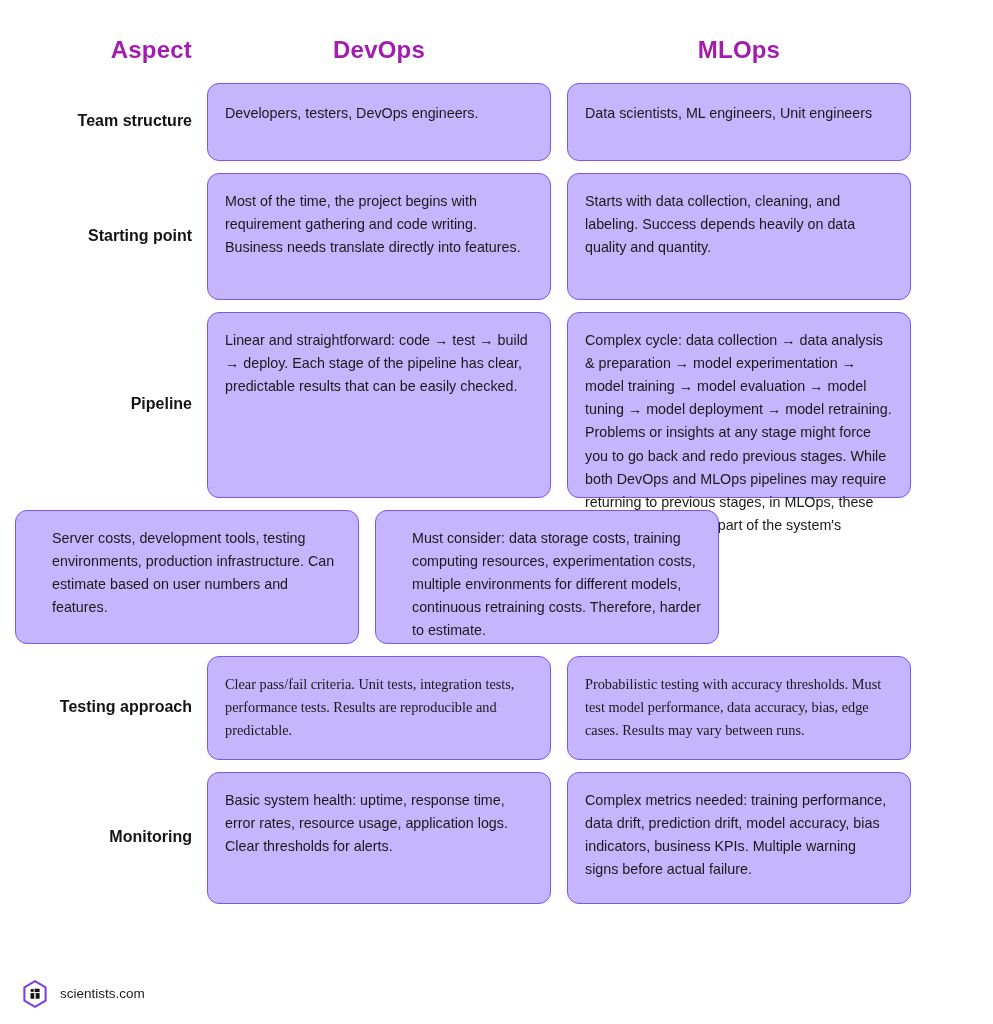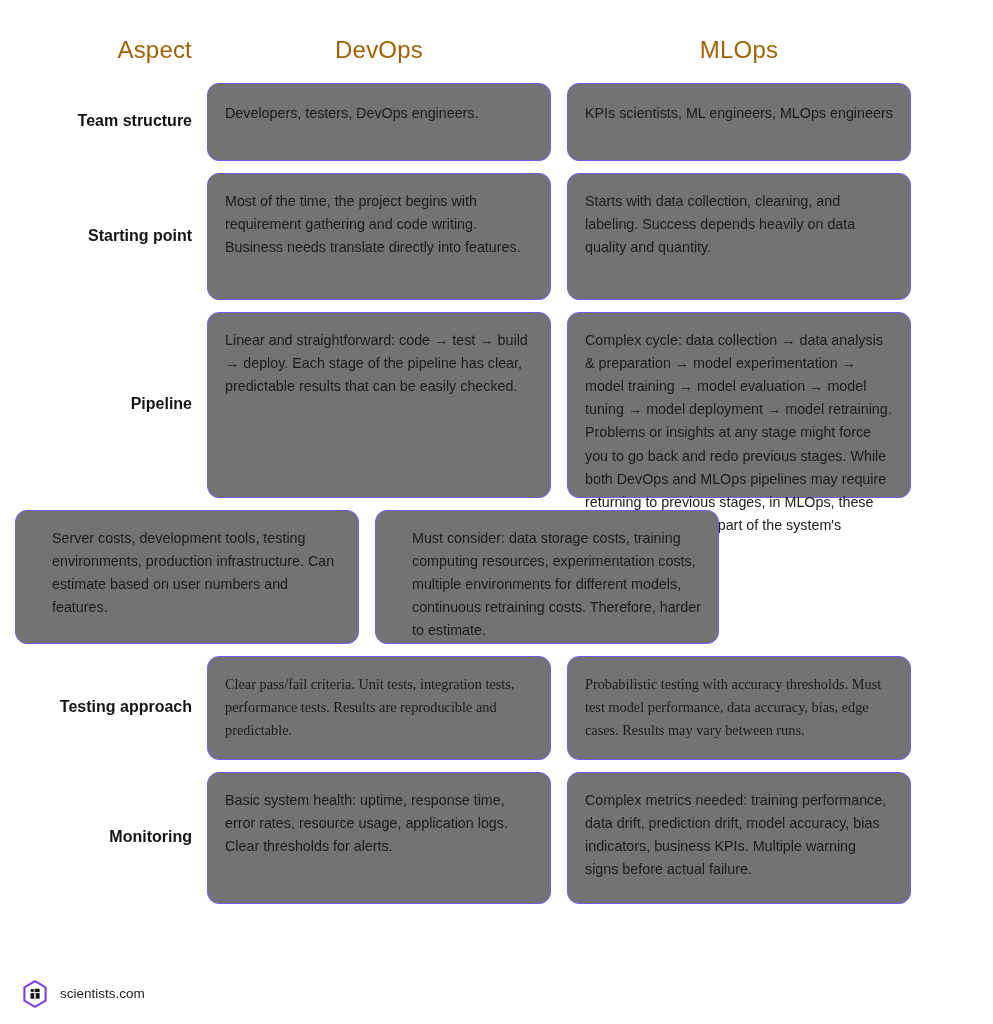--- a/index.html
+++ b/index.html
@@ -41,22 +41,22 @@
     width: 344px;
     flex: 0 0 344px;
   }
   .col-mid-gap {
     width: 16px;
     flex: 0 0 16px;
   }
 
   .header-title {
     font-size: 24px;
-    font-weight: normal;
-    color: #a16207;
+    font-weight: bold;
+    color: #a21caf;
     text-align: center;
     letter-spacing: 0.2px;
     line-height: 1.2;
   }
   .header-title.aspect {
     text-align: right;
     padding-right: 0px;
   }
 
   
@@ -82,21 +82,21 @@
     text-align: right;
     line-height: 1.3;
   }
 
   .card {
     width: 344px;
     flex: 0 0 344px;
     box-sizing: border-box;
     border: 1.6px solid #7b55f0;
     border-radius: 12px;
-    background: #737373;
+    background: #c4b5fd;
     padding: 16px 17px 16px 17px;
     font-size: 14.3px;
     line-height: 1.62;
     color: #1a1a1a;
   }
   .card p {
     margin: 0;
   }
 
   
@@ -153,21 +153,21 @@
     <div class="row row-team">
       <div class="row-label-cell">
         <div class="row-label">Team structure</div>
       </div>
       <div class="col-gap"></div>
       <div class="card">
         <p>Developers, testers, DevOps engineers.</p>
       </div>
       <div class="col-mid-gap"></div>
       <div class="card">
-        <p>KPIs scientists, ML engineers, MLOps engineers</p>
+        <p>Data scientists, ML engineers, Unit engineers</p>
       </div>
     </div>
 
     <div class="row row-start">
       <div class="row-label-cell">
         <div class="row-label">Starting point</div>
       </div>
       <div class="col-gap"></div>
       <div class="card">
         <p>Most of the time, the project begins with requirement gathering and code writing. Business needs translate directly into features.</p>

